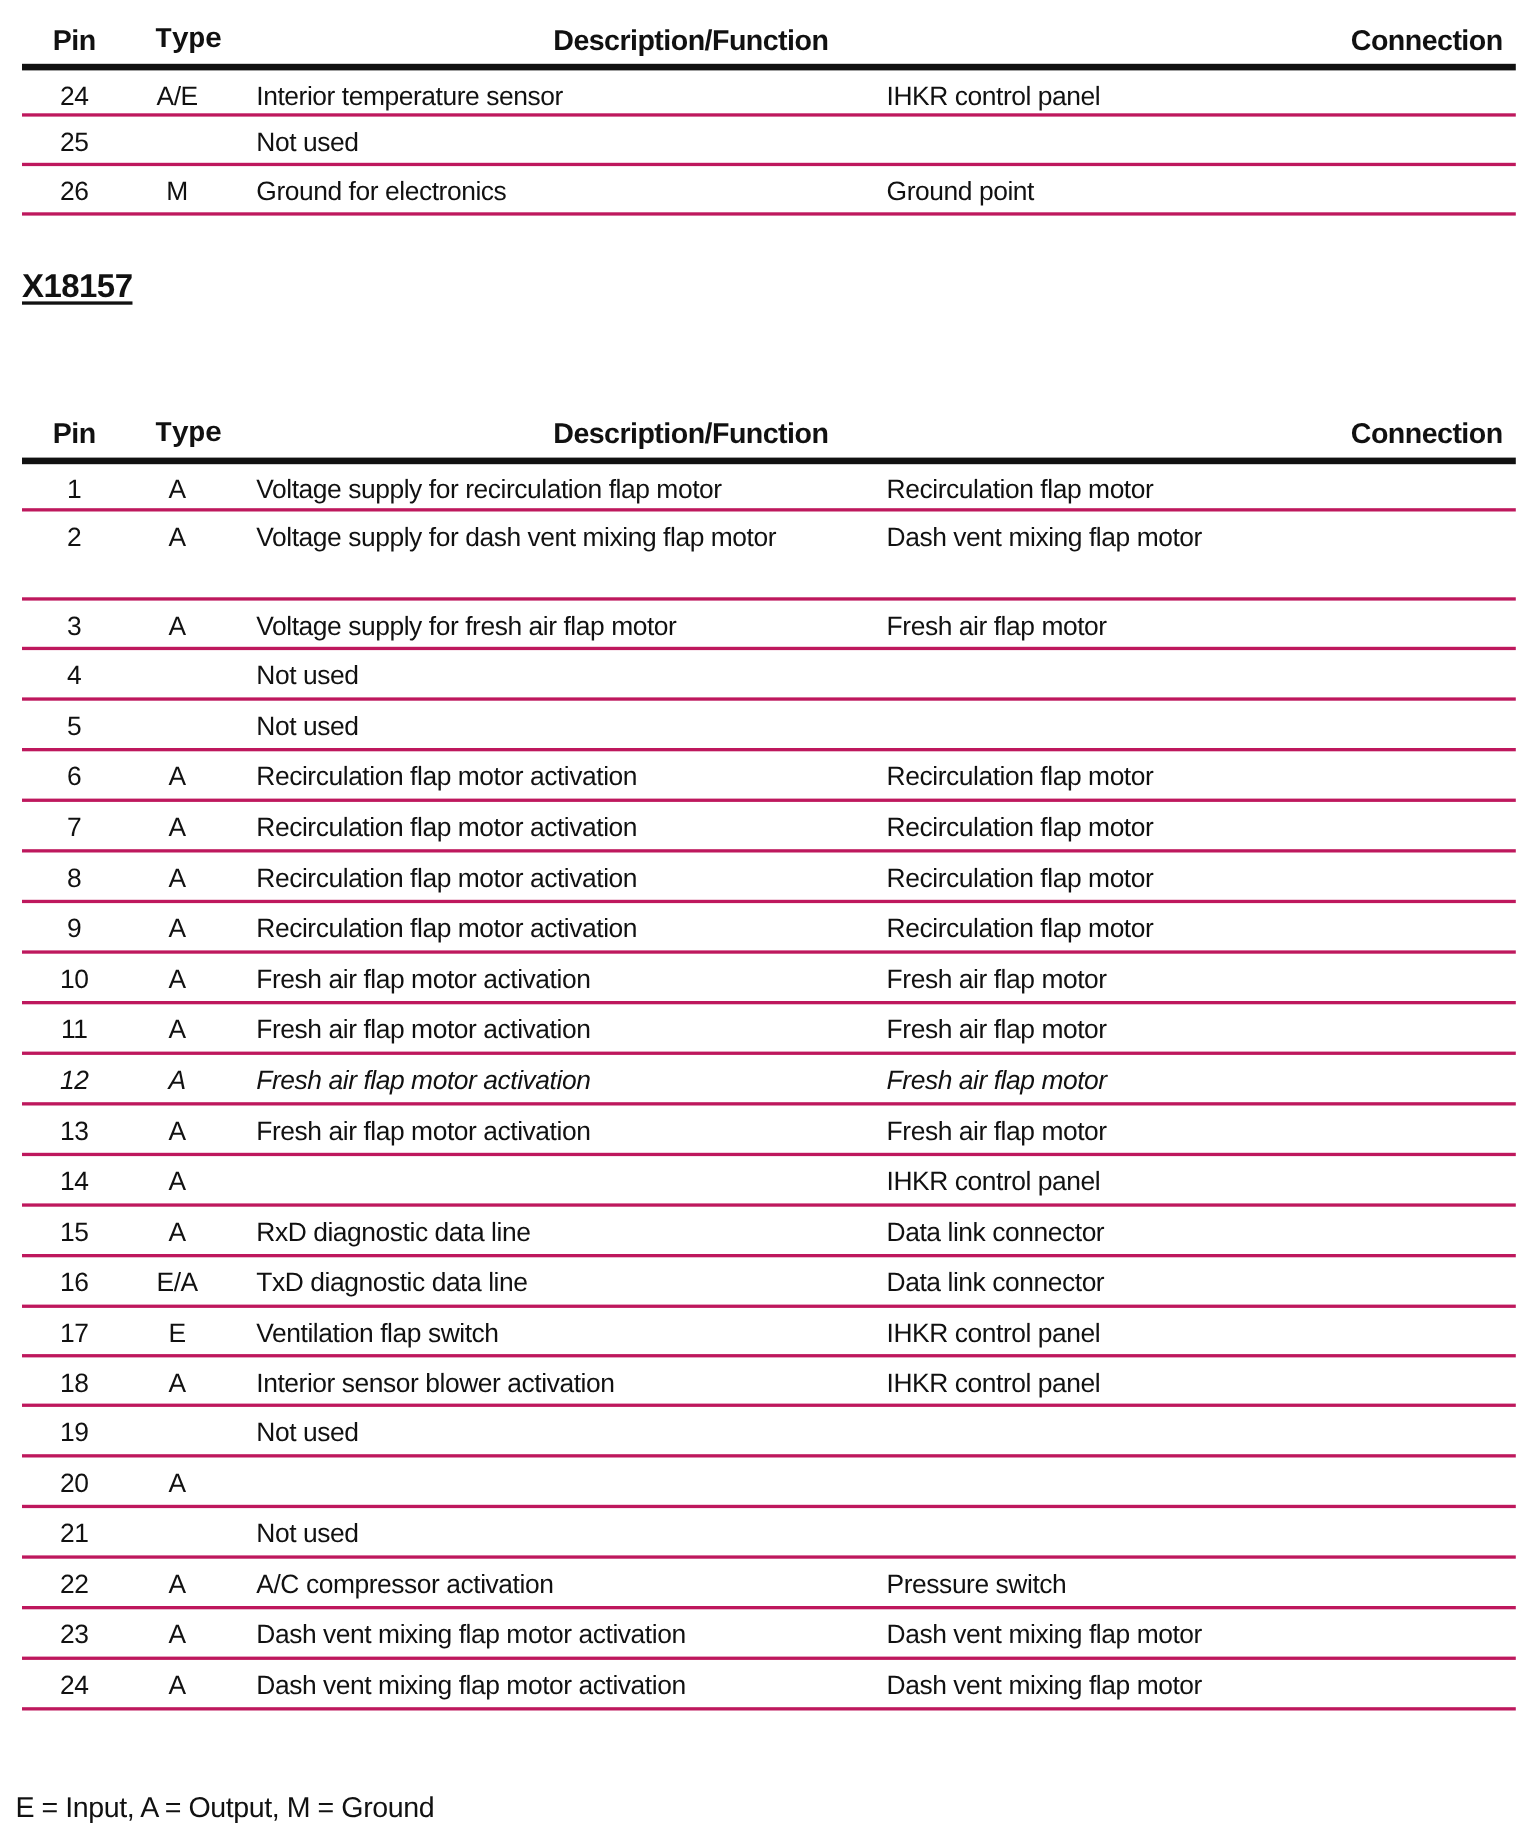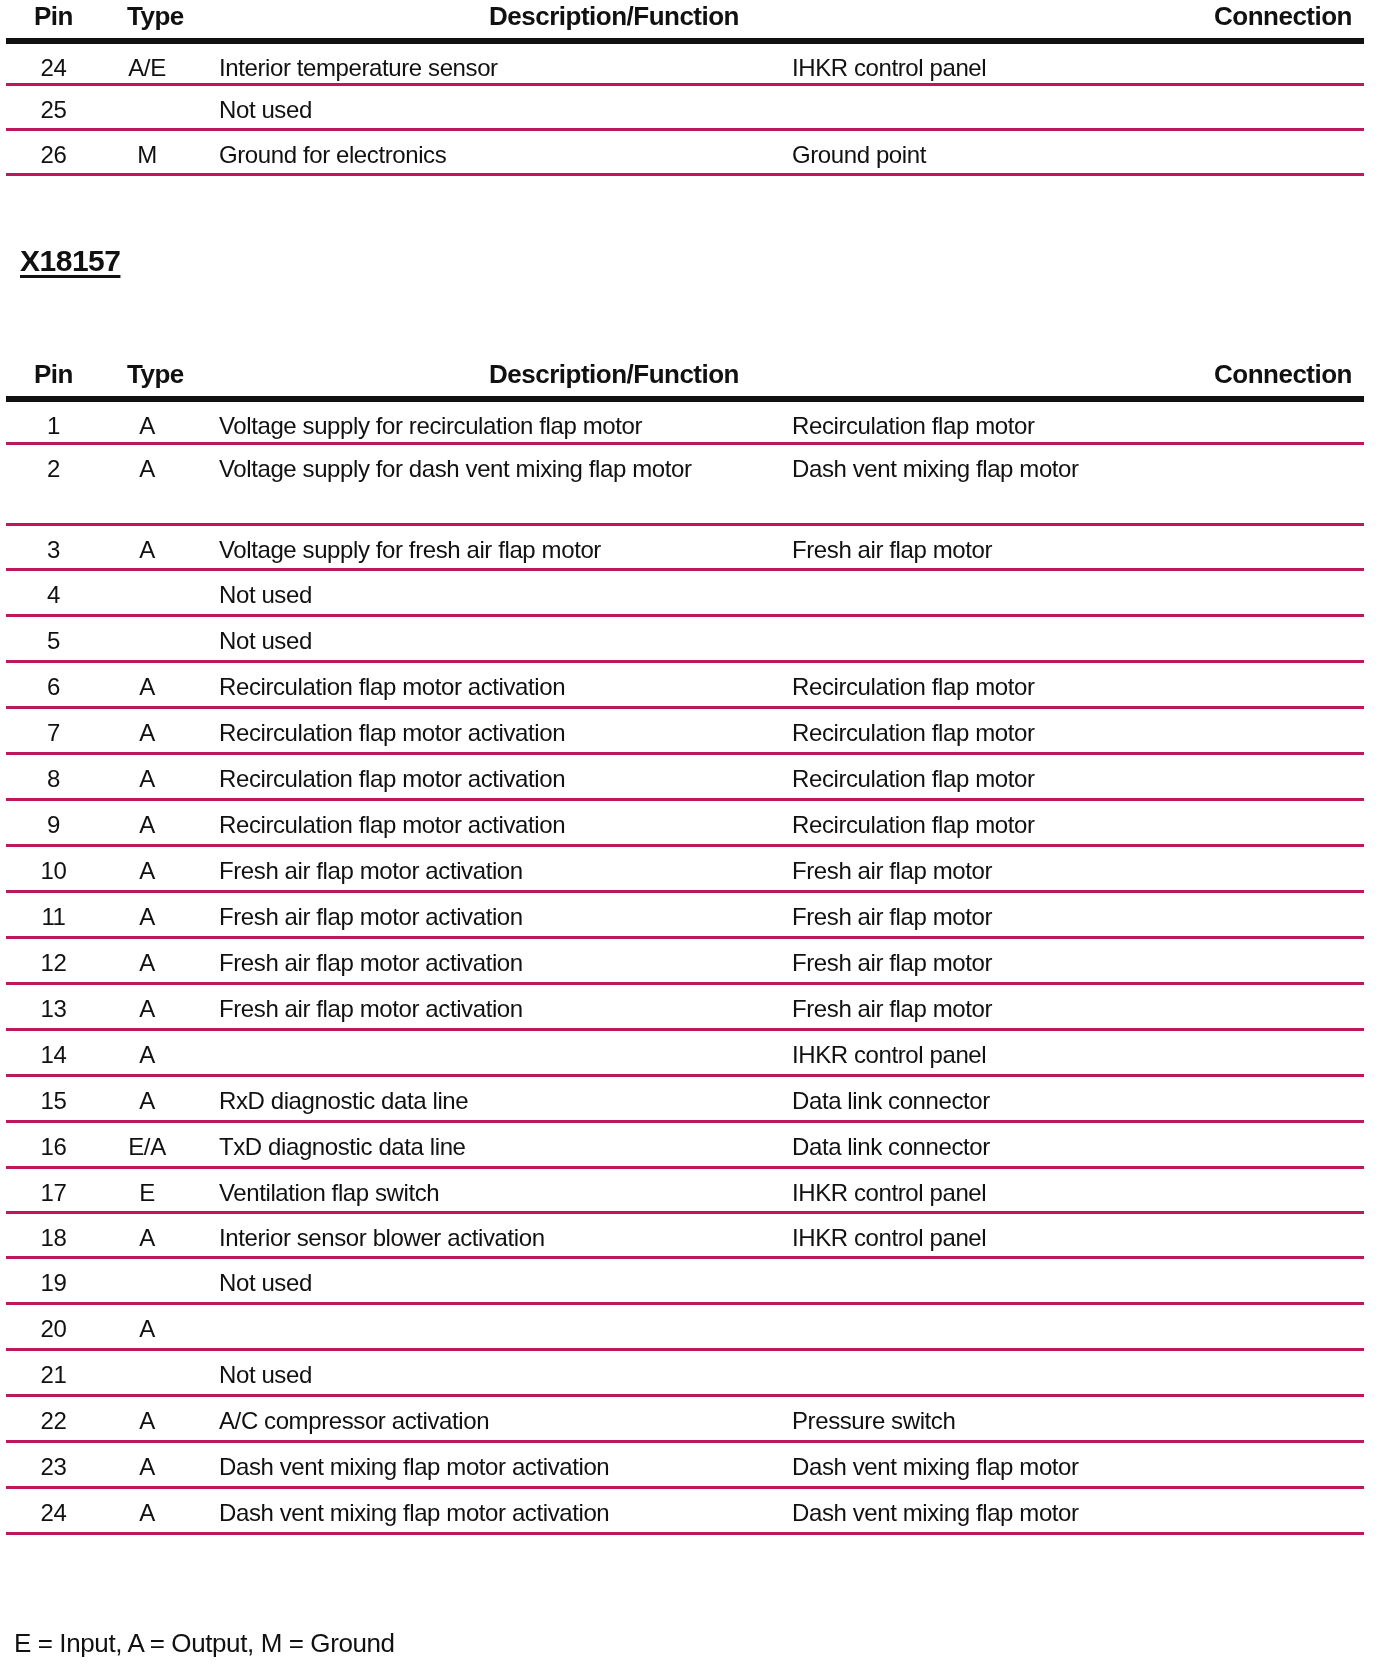--- a/index.html
+++ b/index.html
@@ -17,22 +17,23 @@
     }
     .page {
       position: absolute;
       left: 0;
       top: 0;
       width: 1392px;
       height: 1670px;
     }
     .table {
       position: absolute;
-      left: 6px;
+      left: 20px;
       width: 1358px;
+      margin-top: 20px;
     }
     .hdr {
       position: relative;
       height: 38px;
       font-weight: bold;
       font-size: 26px;
       letter-spacing: -0.5px;
     }
     .hdr span {
       position: absolute;
@@ -52,21 +53,21 @@
     .cell {
       position: absolute;
       top: 7px;
       line-height: 34px;
     }
     .c-pin { left: 0; width: 95px; text-align: center; }
     .c-type { left: 108px; width: 66px; text-align: center; }
     .c-desc { left: 213px; width: 520px; }
     .c-conn { left: 786px; width: 560px; }
     .hdr .c-pin { left: 28px; width: auto; text-align: left; }
-    .hdr .c-type { left: 121px; width: auto; text-align: left; }
+    .hdr .c-type { left: 121px; width: auto; text-align: left; font-family: Liberation Mono, monospace; }
     .hdr .c-desc { left: 213px; }
     .hdr .c-conn { left: 786px; }
 
     #table1 { top: 0px; }
     #table2 { top: 358px; }
 
     .section-title {
       position: absolute;
       left: 20px;
       top: 244px;
@@ -190,21 +191,21 @@
           <span class="cell c-type">A</span>
           <span class="cell c-desc">Fresh air flap motor activation</span>
           <span class="cell c-conn">Fresh air flap motor</span>
         </div>
         <div class="row" style="height: 43px;">
           <span class="cell c-pin">11</span>
           <span class="cell c-type">A</span>
           <span class="cell c-desc">Fresh air flap motor activation</span>
           <span class="cell c-conn">Fresh air flap motor</span>
         </div>
-        <div class="row" style="height: 43px;">
+        <div class="row" style="height: 43px; font-style: italic;">
           <span class="cell c-pin">12</span>
           <span class="cell c-type">A</span>
           <span class="cell c-desc">Fresh air flap motor activation</span>
           <span class="cell c-conn">Fresh air flap motor</span>
         </div>
         <div class="row" style="height: 43px;">
           <span class="cell c-pin">13</span>
           <span class="cell c-type">A</span>
           <span class="cell c-desc">Fresh air flap motor activation</span>
           <span class="cell c-conn">Fresh air flap motor</span>

